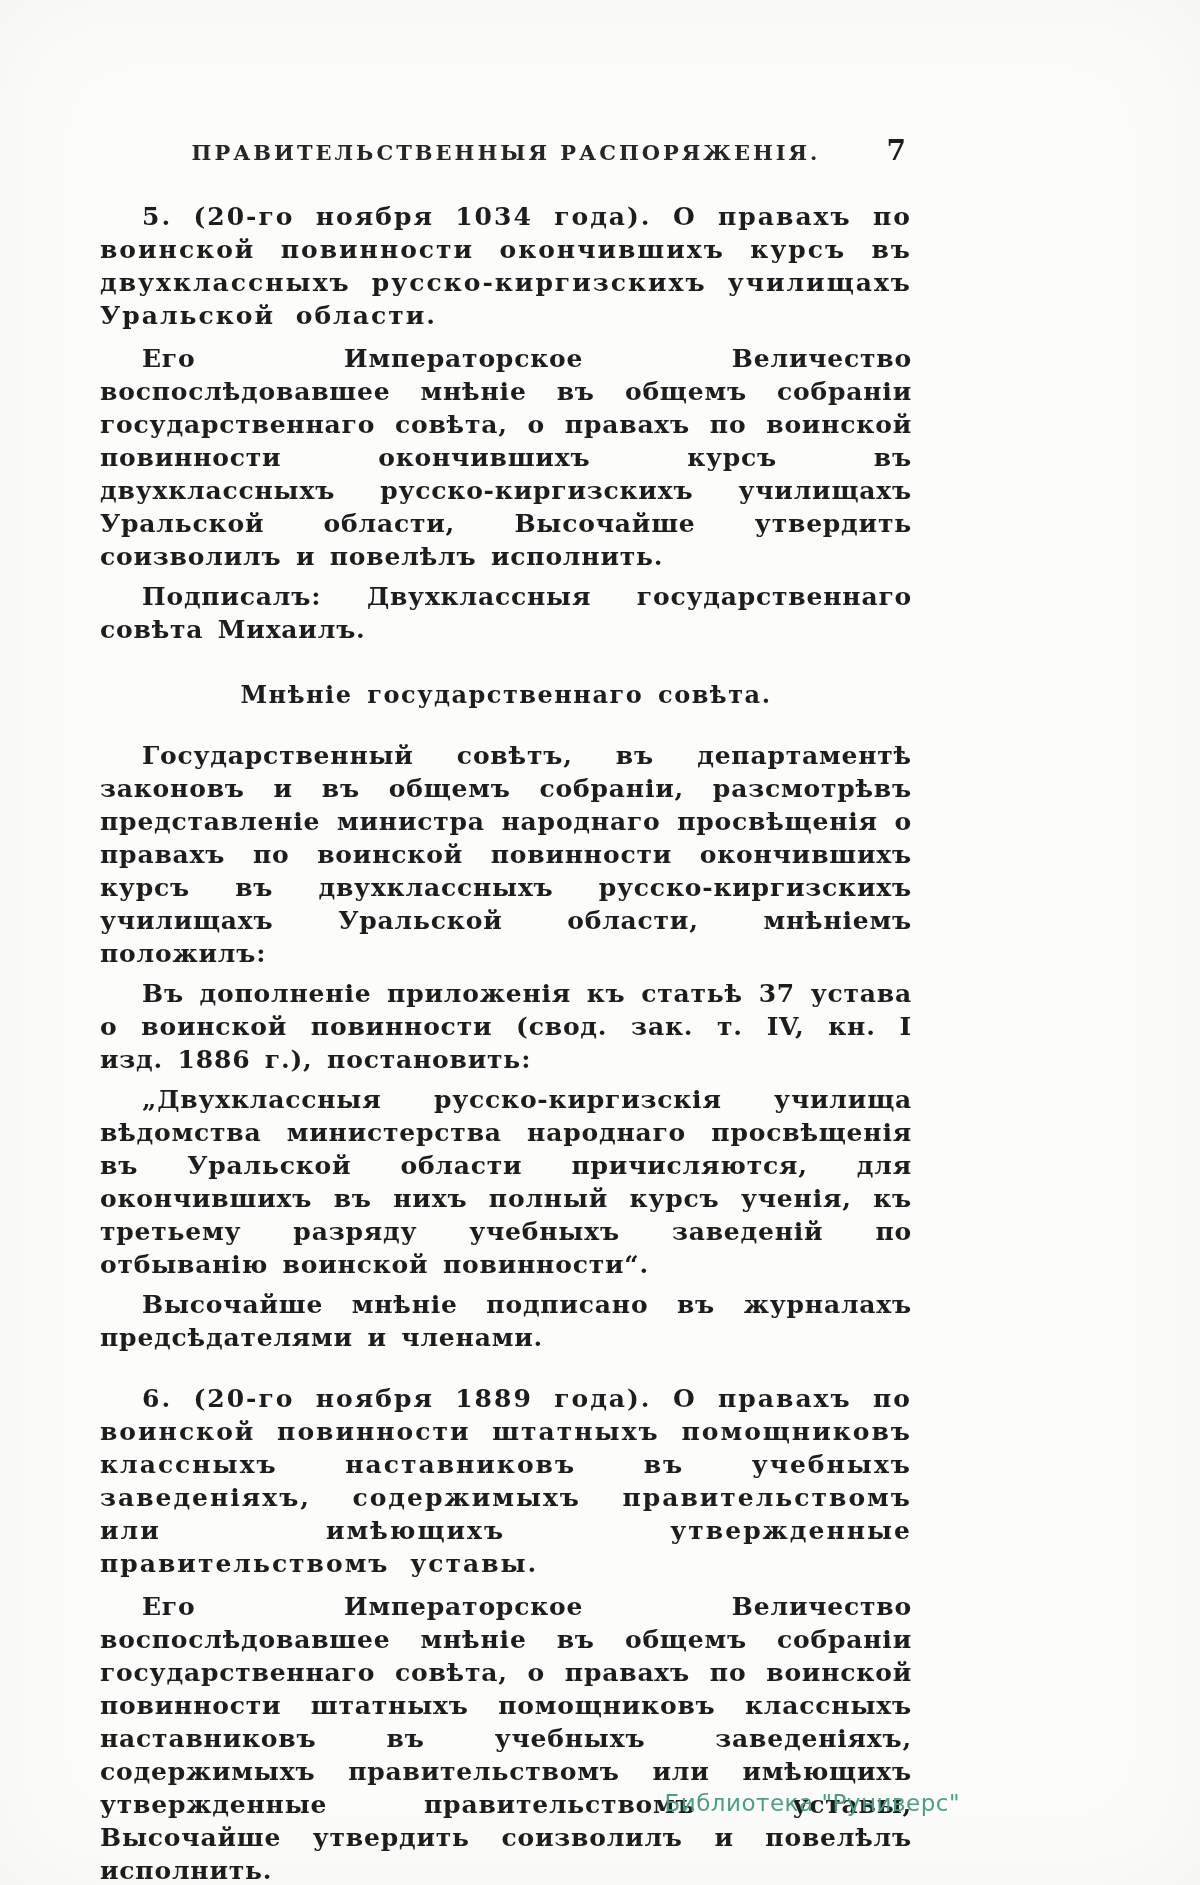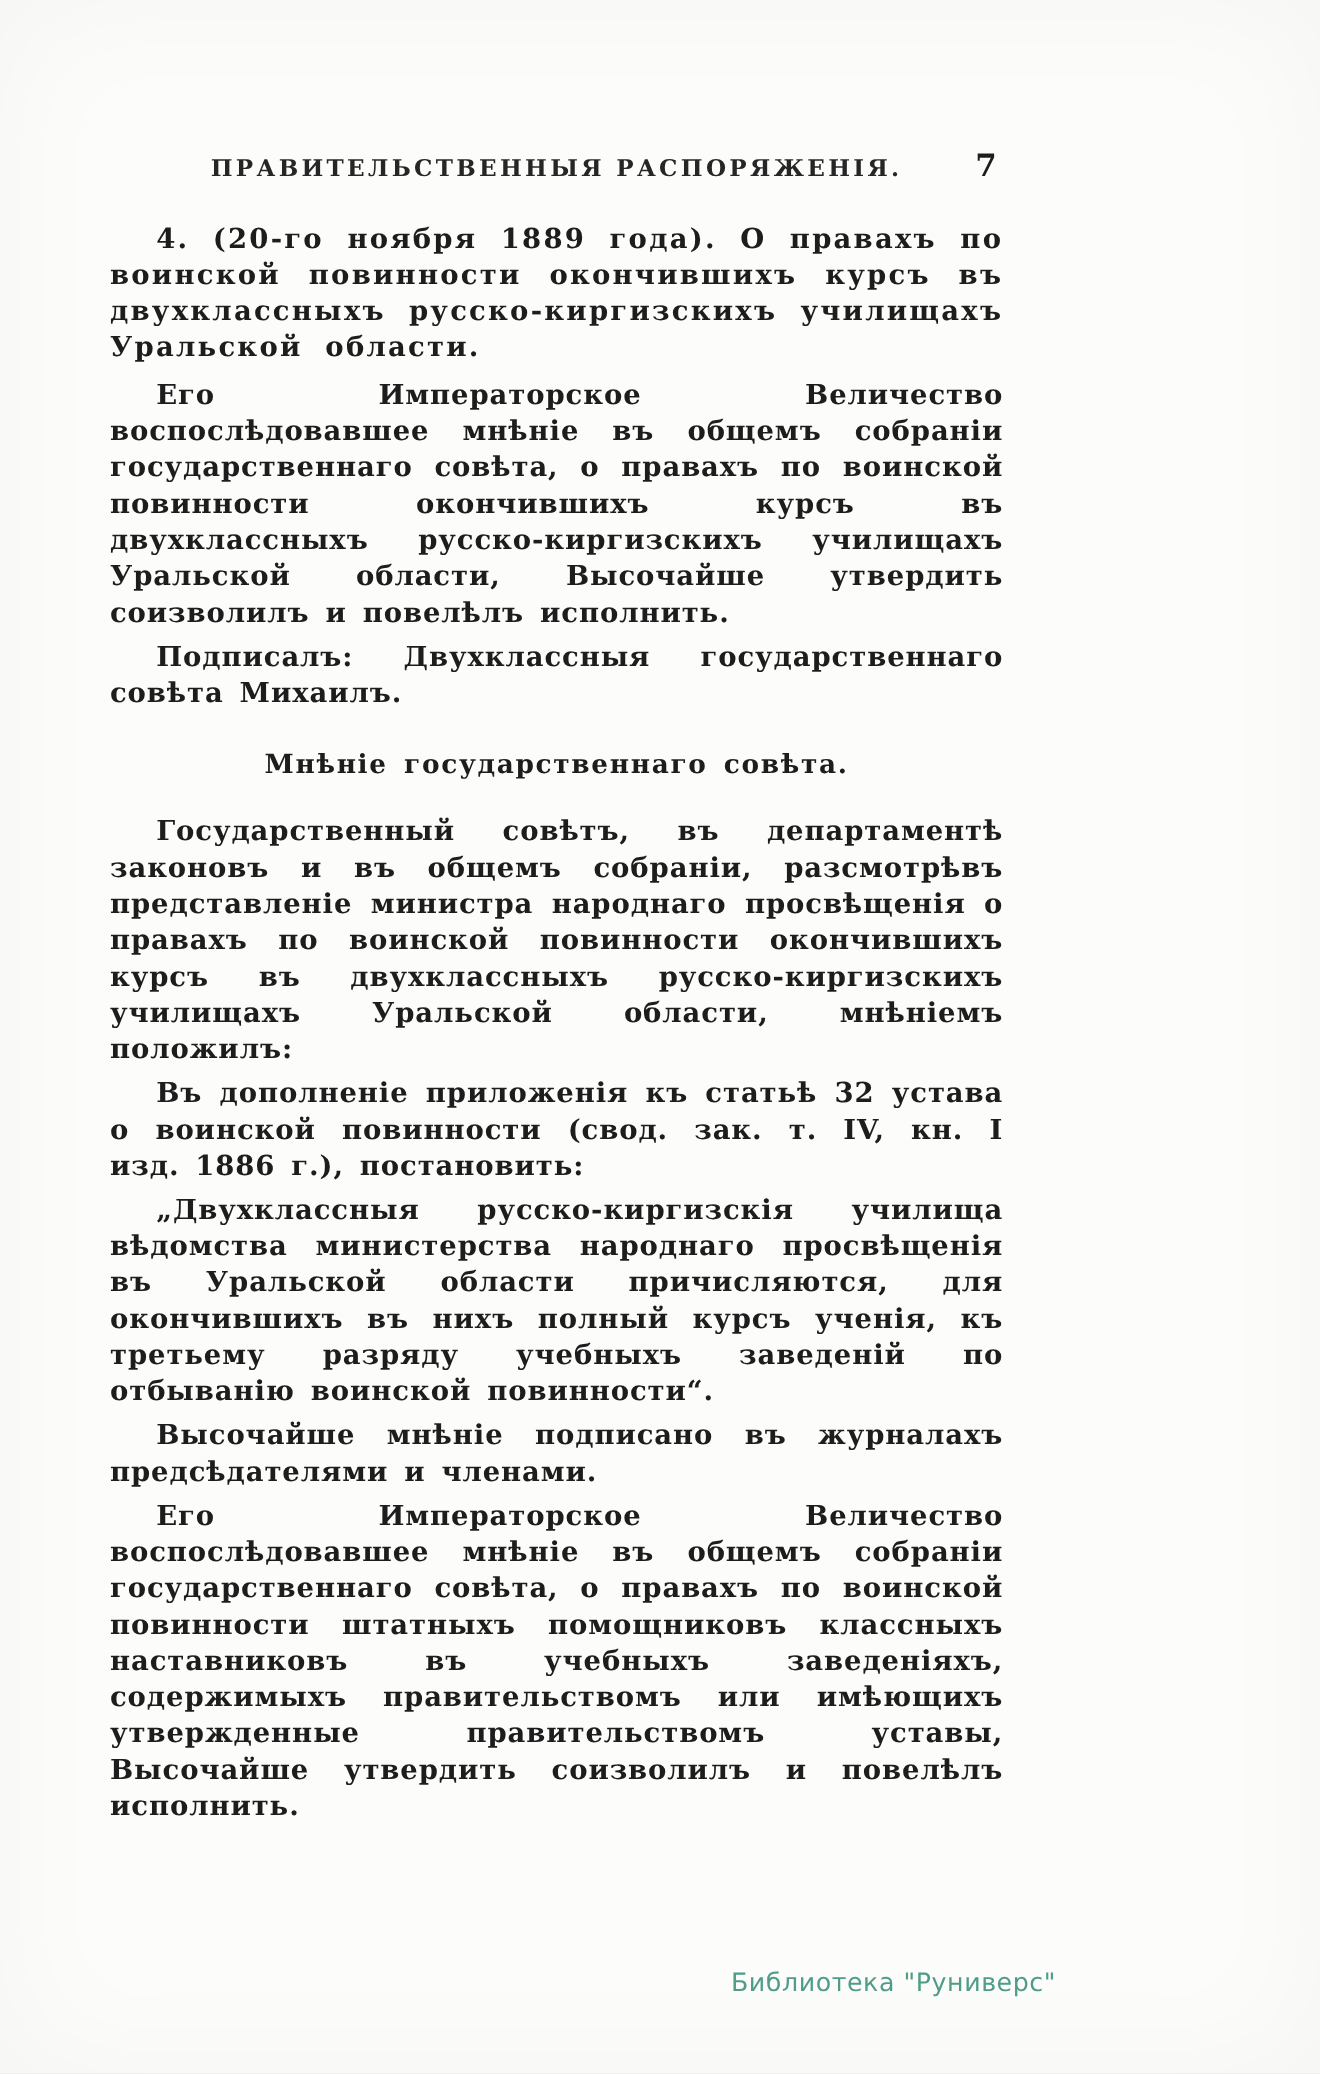--- a/index.html
+++ b/index.html
@@ -89,36 +89,37 @@
 
   <div class="column">
 
     <div class="page-header">
       <span class="header-title">ПРАВИТЕЛЬСТВЕННЫЯ РАСПОРЯЖЕНІЯ.</span>
       <span class="page-number">7</span>
     </div>
 
     <div class="content">
 
-      <p class="section-head">4. (20-го ноября 1889 года). О правахъ по воинской повинности окончившихъ курсъ въ двухклассныхъ русско-киргизскихъ училищахъ Уральской области.</p>
+      <p class="section-head">5. (20-го ноября 1034 года). О правахъ по воинской повинности окончившихъ курсъ въ двухклассныхъ русско-киргизскихъ училищахъ Уральской области.</p>
 
       <p>Его Императорское Величество воспослѣдовавшее мнѣніе въ общемъ собраніи государственнаго совѣта, о правахъ по воинской повинности окончившихъ курсъ въ двухклассныхъ русско-киргизскихъ училищахъ Уральской области, Высочайше утвердить соизволилъ и повелѣлъ исполнить.</p>
 
       <p>Подписалъ: Двухклассныя государственнаго совѣта Михаилъ.</p>
 
       <p class="center-head">Мнѣніе государственнаго совѣта.</p>
 
       <p>Государственный совѣтъ, въ департаментѣ законовъ и въ общемъ собраніи, разсмотрѣвъ представленіе министра народнаго просвѣщенія о правахъ по воинской повинности окончившихъ курсъ въ двухклассныхъ русско-киргизскихъ училищахъ Уральской области, мнѣніемъ положилъ:</p>
 
-      <p>Въ дополненіе приложенія къ статьѣ 32 устава о воинской повинности (свод. зак. т. IV, кн. I изд. 1886 г.), постановить:</p>
+      <p>Въ дополненіе приложенія къ статьѣ 37 устава о воинской повинности (свод. зак. т. IV, кн. I изд. 1886 г.), постановить:</p>
 
       <p>„Двухклассныя русско-киргизскія училища вѣдомства министерства народнаго просвѣщенія въ Уральской области причисляются, для окончившихъ въ нихъ полный курсъ ученія, къ третьему разряду учебныхъ заведеній по отбыванію воинской повинности“.</p>
 
       <p>Высочайше мнѣніе подписано въ журналахъ предсѣдателями и членами.</p>
 
+      <p class="section-head gap-before">6. (20-го ноября 1889 года). О правахъ по воинской повинности штатныхъ помощниковъ классныхъ наставниковъ въ учебныхъ заведеніяхъ, содержимыхъ правительствомъ или имѣющихъ утвержденные правительствомъ уставы.</p>
 
       <p>Его Императорское Величество воспослѣдовавшее мнѣніе въ общемъ собраніи государственнаго совѣта, о правахъ по воинской повинности штатныхъ помощниковъ классныхъ наставниковъ въ учебныхъ заведеніяхъ, содержимыхъ правительствомъ или имѣющихъ утвержденные правительствомъ уставы, Высочайше утвердить соизволилъ и повелѣлъ исполнить.</p>
 
     </div>
   </div>
 
   <div class="watermark">Библиотека "Руниверс"</div>
 
 </div>
 

